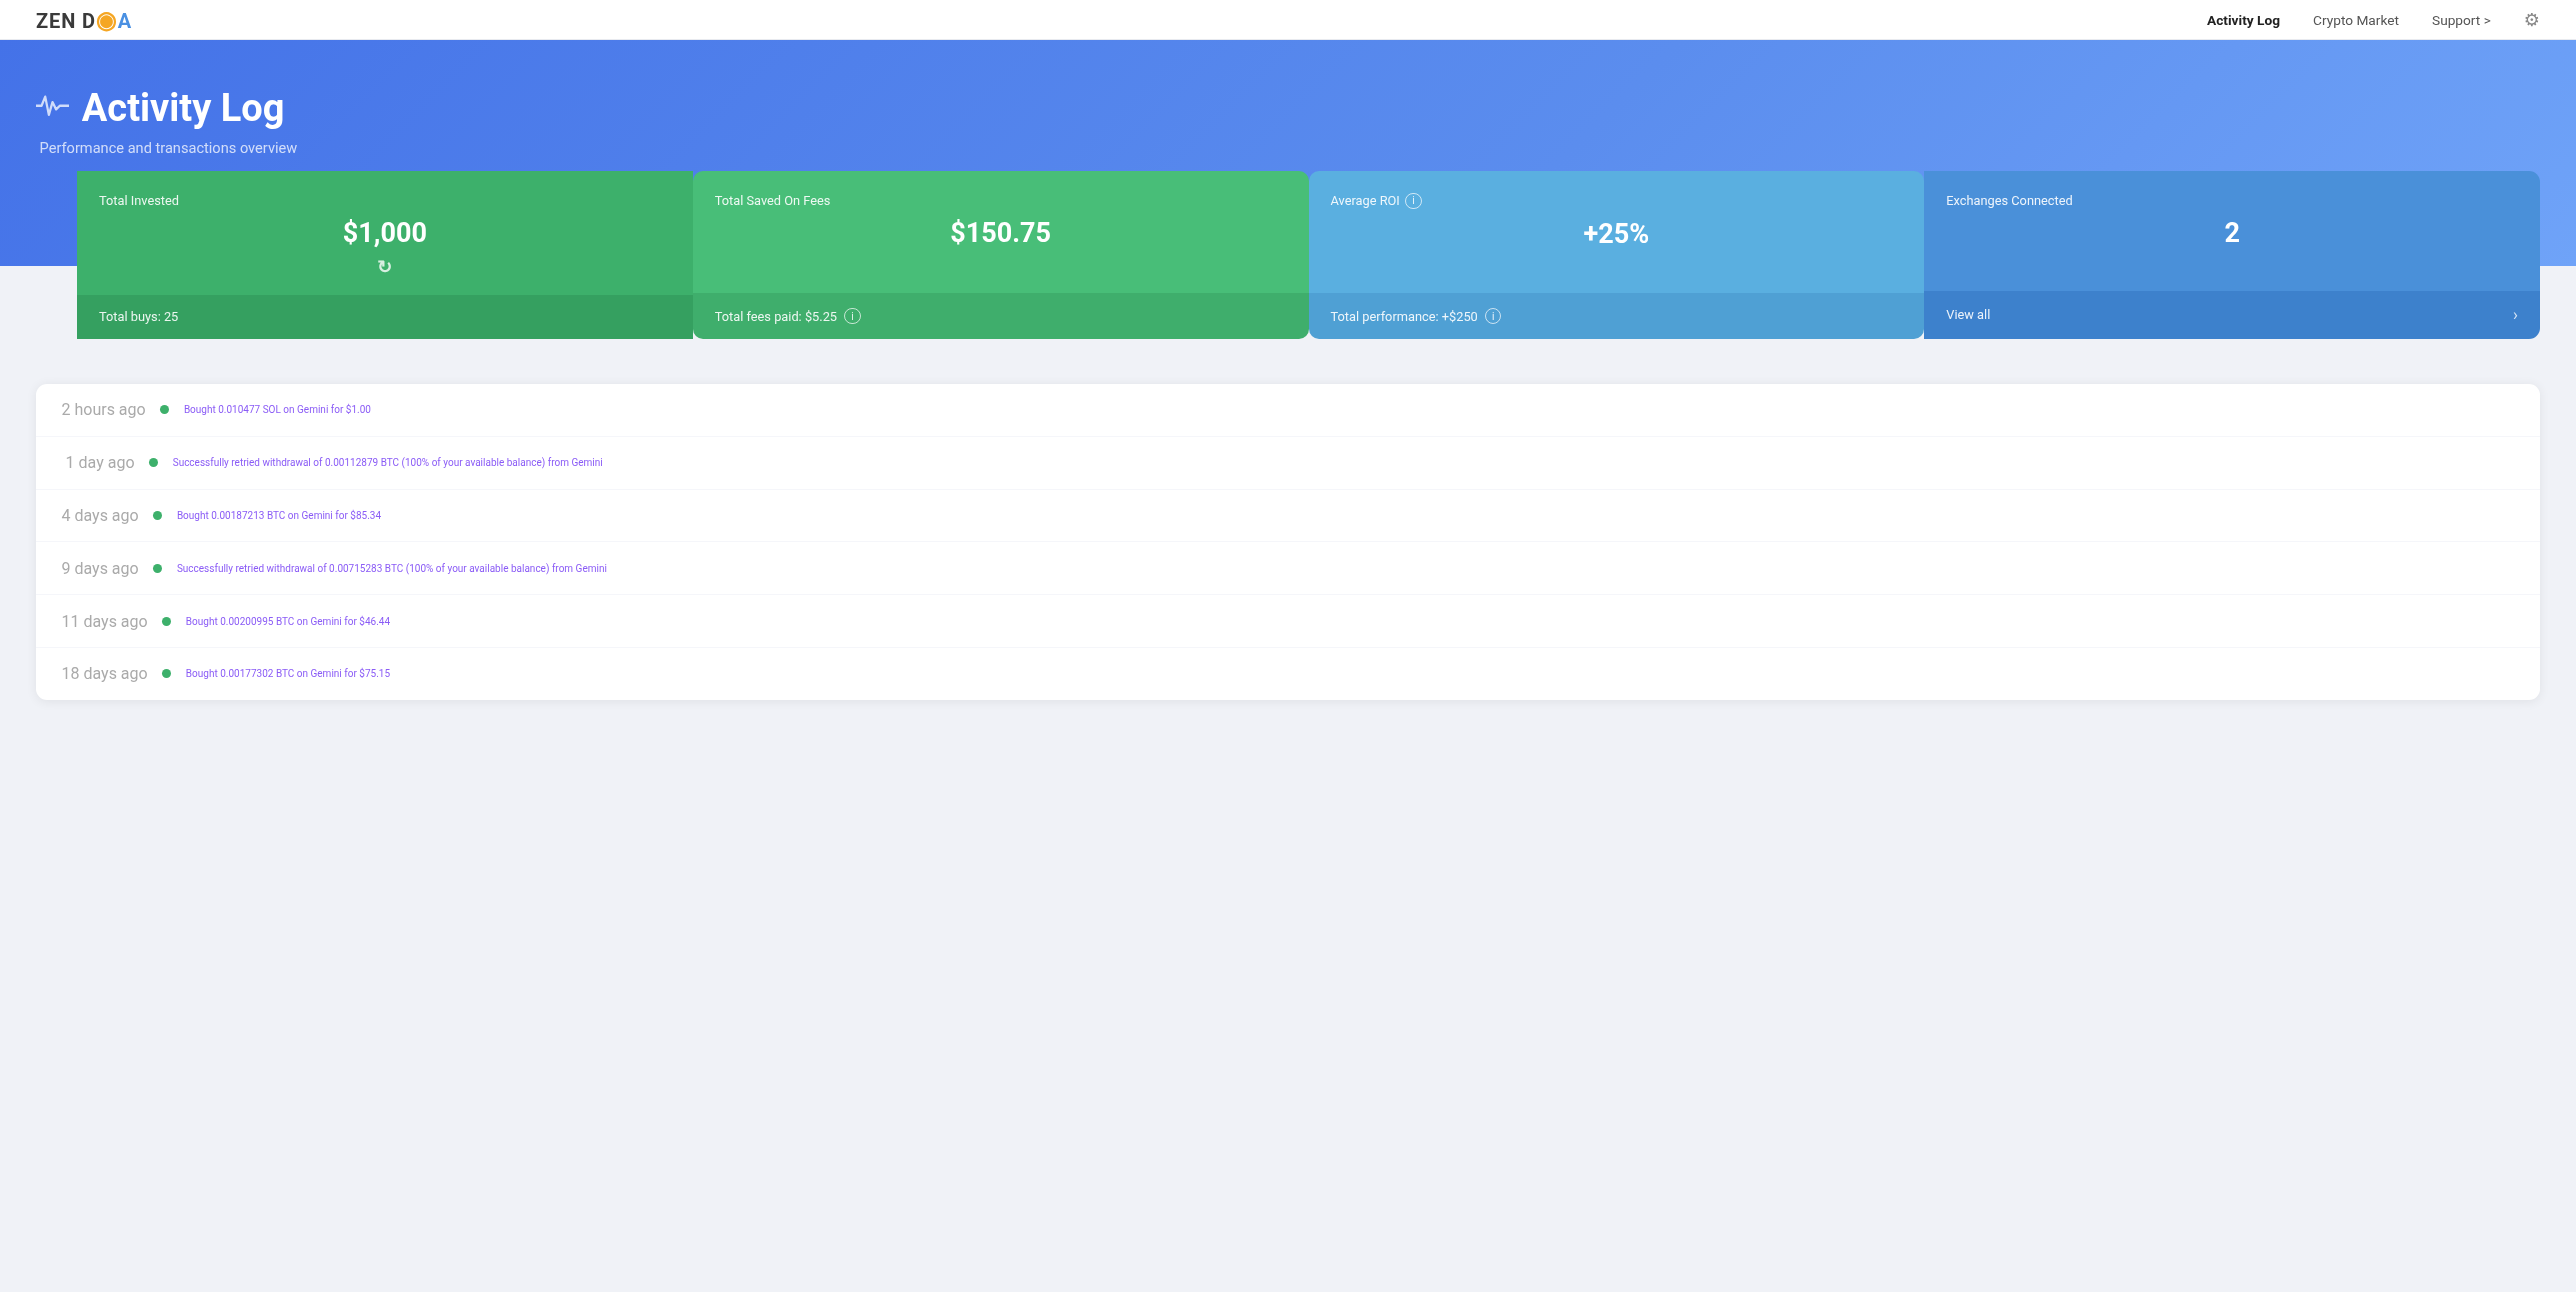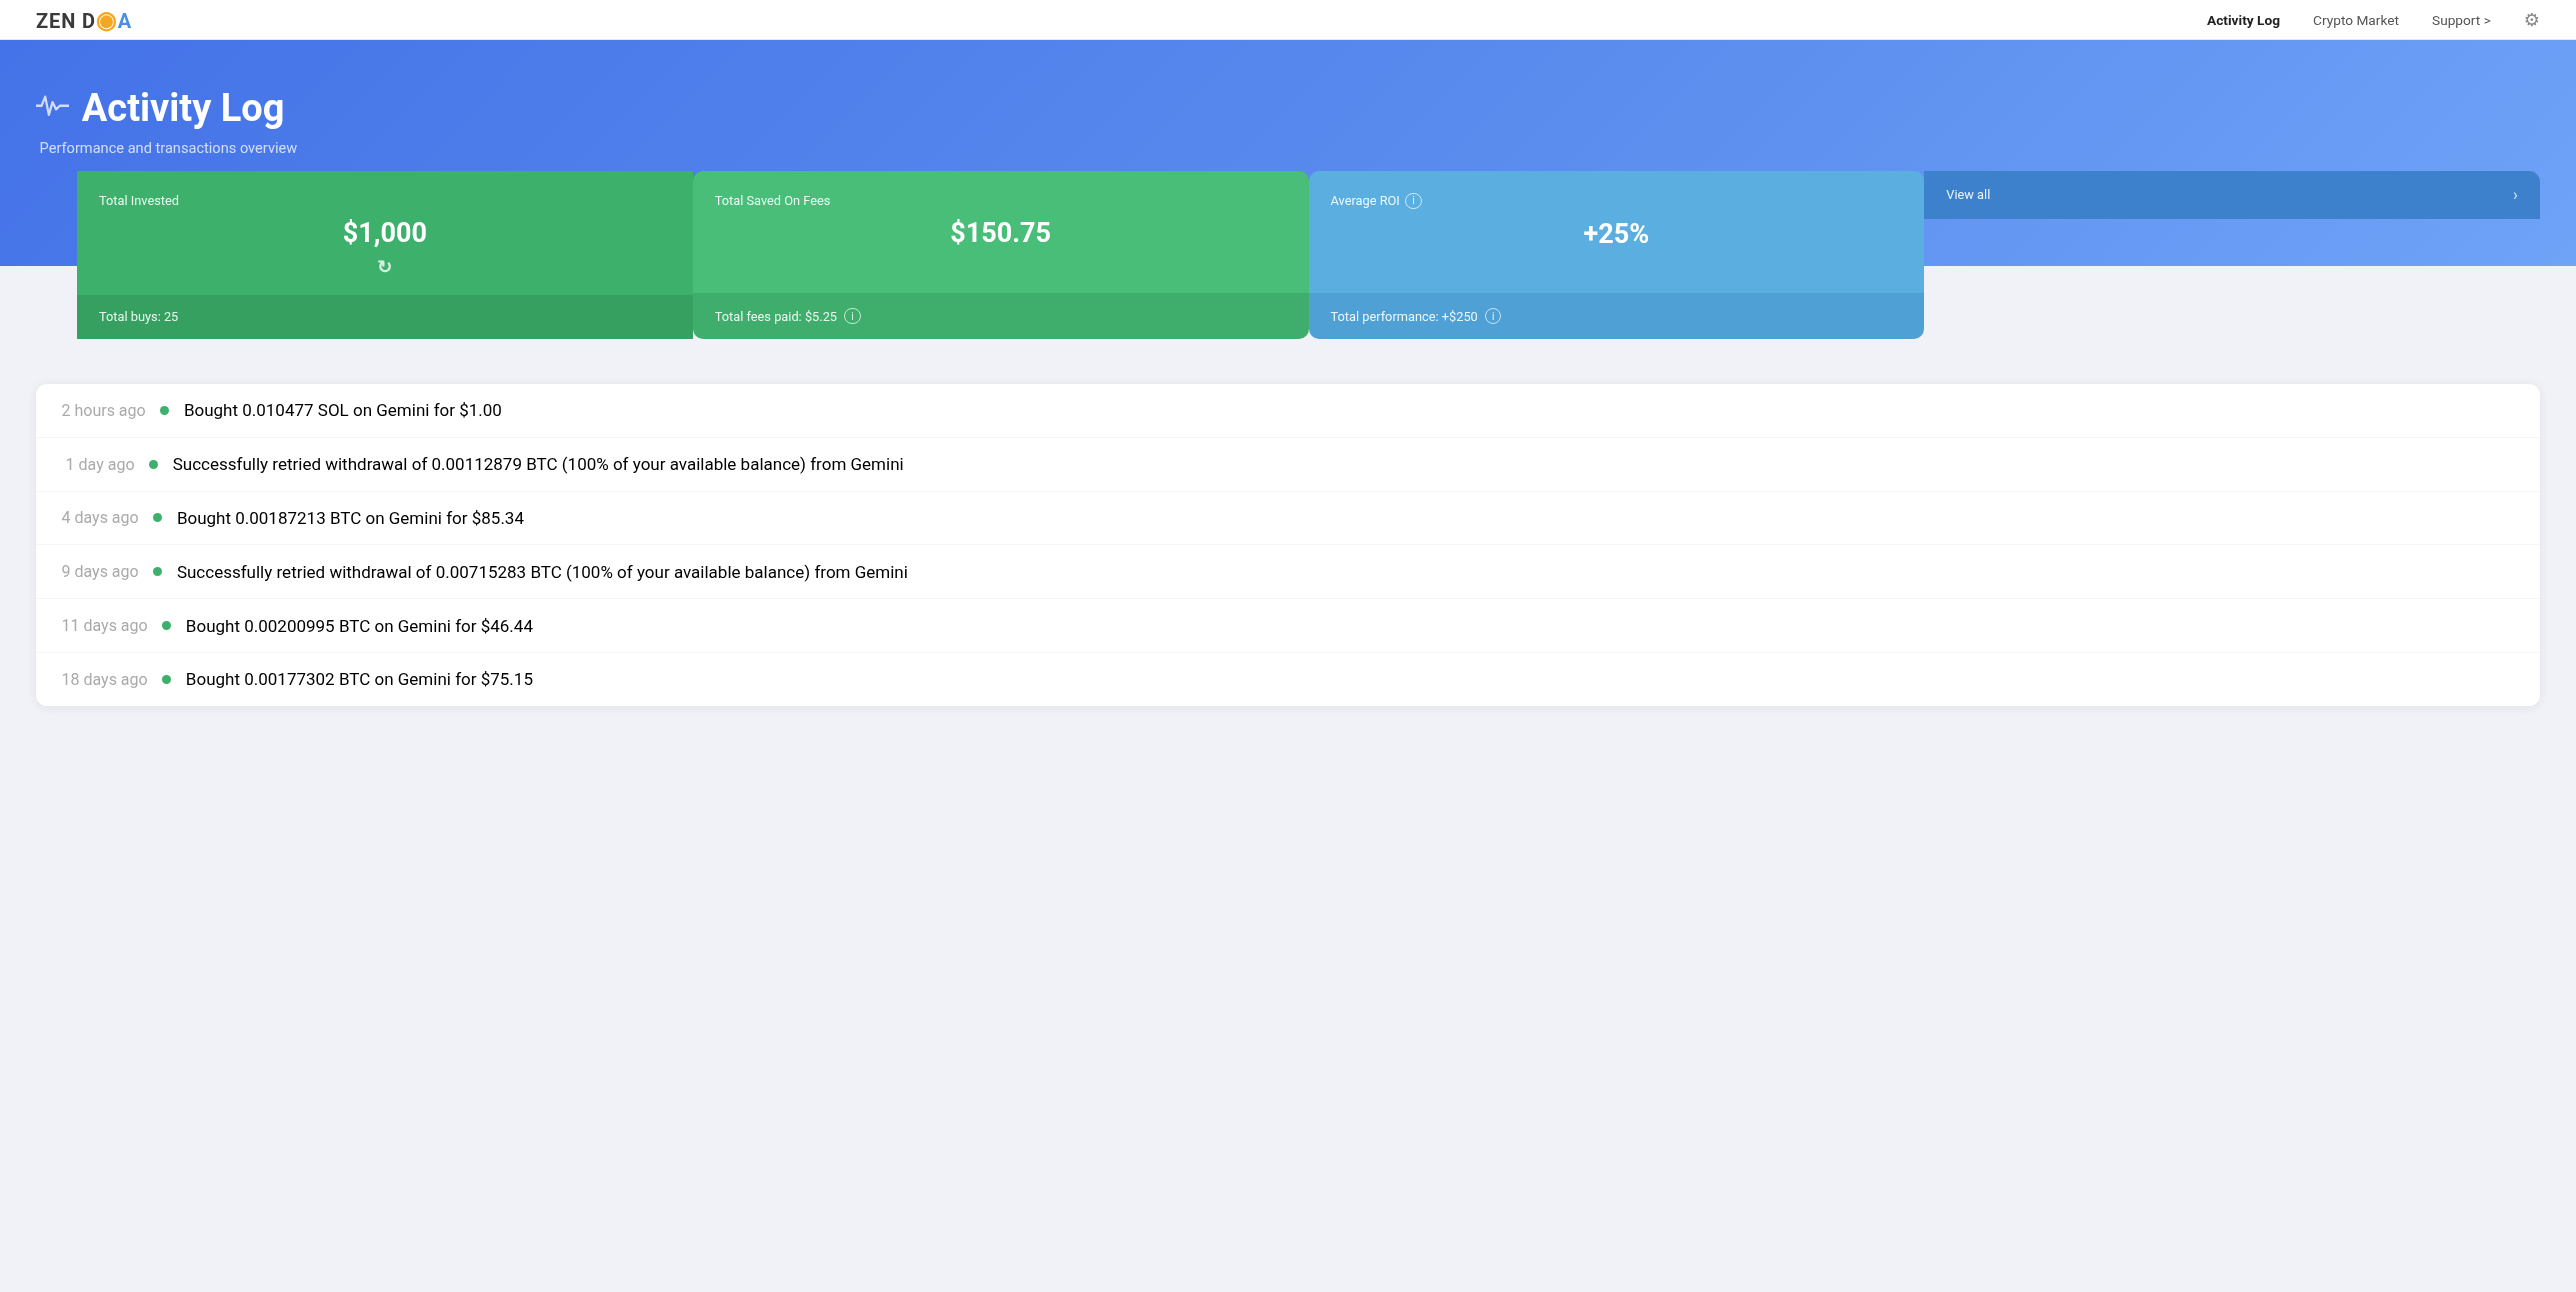--- a/index.html
+++ b/index.html
@@ -213,22 +213,22 @@
       flex-shrink: 0;
     }
     .green-dot {
       width: 9px;
       height: 9px;
       background: #3db06b;
       border-radius: 50%;
       flex-shrink: 0;
     }
     .tx-text {
-      color: #000000;
-      font-size: 17px;
+      color: #8b5cf6;
+      font-size: 10px;
     }
   </style>
 </head>
 <body>
 
 <nav class="navbar">
   <div class="logo">
     <span class="zen">ZEN D</span><span style="color:#f5a623;font-size:24px;">◉</span><span class="dca" style="color:#4a90e2;">A</span>
   </div>
   <div class="nav-links">
@@ -293,20 +293,28 @@
           <span>+25%</span>
         </div>
       </div>
       <div class="card-bottom">
         <span class="card-bottom-text">Total performance: +$250</span>
         <span class="info-icon">i</span>
       </div>
     </div>
 
     <div class="card card-lightblue" style="cursor:pointer;">
+      <div class="card-top">
+        <div class="card-label">
+          <span>Exchanges Connected</span>
+        </div>
+        <div class="card-value">
+          <span>2</span>
+        </div>
+      </div>
       <div class="card-bottom">
         <span class="card-bottom-text">View all</span>
         <span class="chevron-right">›</span>
       </div>
     </div>
 
   </div>
 </div>
 
 <div class="main-content">

